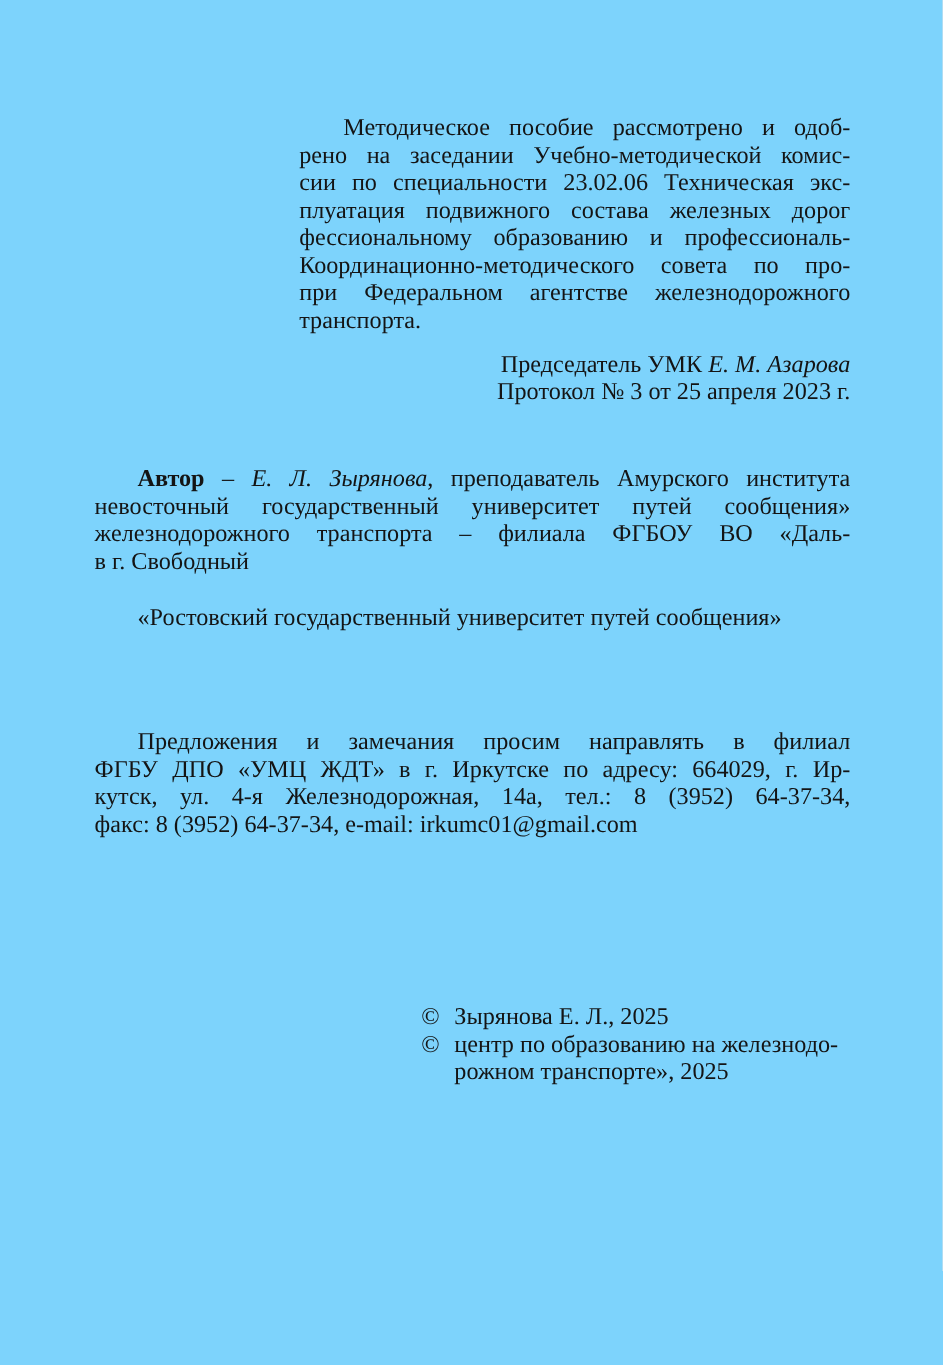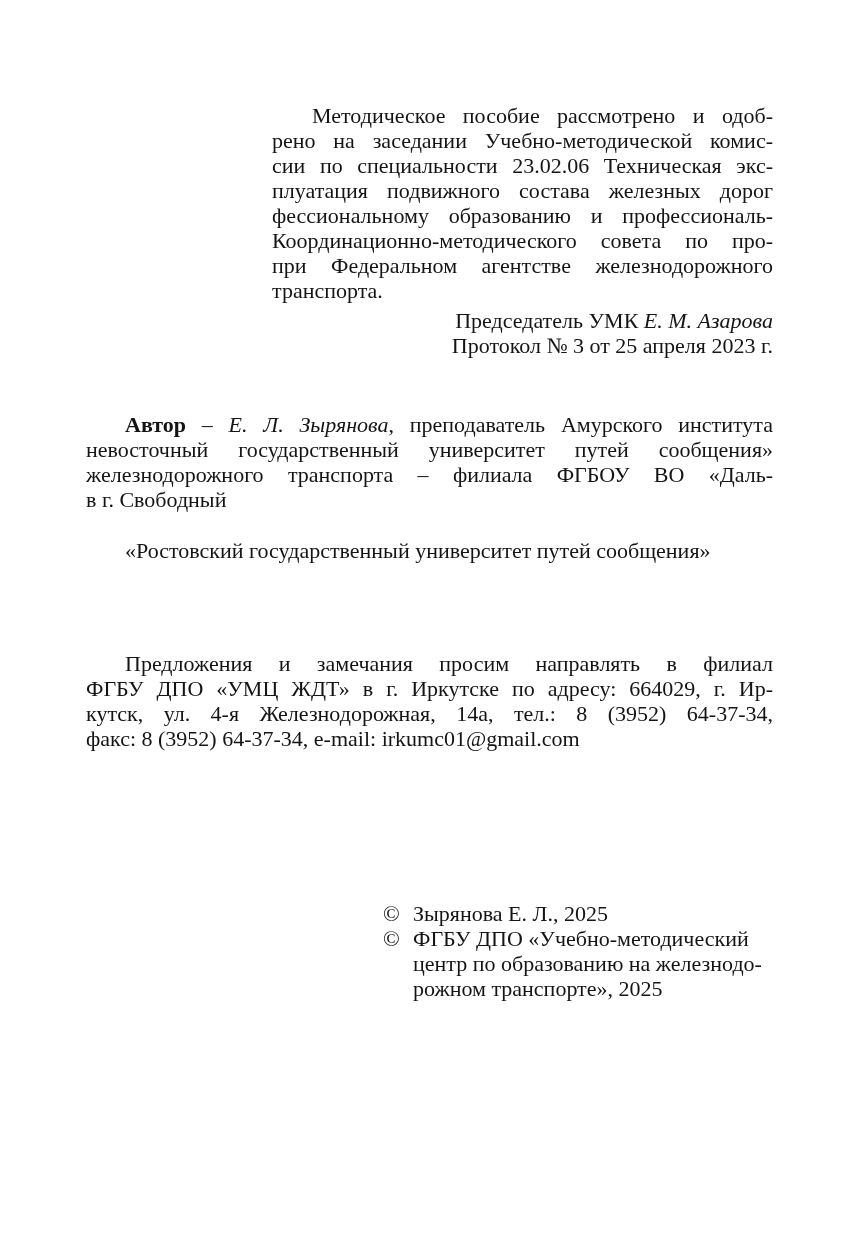--- a/index.html
+++ b/index.html
@@ -1,21 +1,21 @@
 <!DOCTYPE html>
 <html><head>
 <meta charset="utf-8">
 <style>
   html, body { margin: 0; padding: 0; background: #e8e8e8; }
   .page {
     position: relative;
     width: 857px;
     height: 1241px;
     margin: 0 auto;
-    background: #ffffff;
+    background: #7dd3fc;
     color: #141414;
     font-family: "Liberation Serif", "DejaVu Serif", serif;
     font-size: 22px;
     line-height: 25px;
     overflow: hidden;
   }
   .content {
     padding: 103px 84px 0 86px;
   }
   .line { white-space: normal; }
@@ -28,21 +28,21 @@
   .right .line { text-align: right; text-align-last: right; }
   .b { font-weight: bold; }
   .i { font-style: italic; }
 
   .approval {
     margin-left: 186px;  
     width: 501px;
     margin-top: 0;
   }
   .approval.indent-first .line:first-child { text-indent: 40px; }
-  .chairman  { margin-top: 5px; }
+  .chairman  { margin-top: 15px; }
   .author    { margin-top: 54px; }
   .expert    { margin-top: 26px; }
   .contact   { margin-top: 88px; }
   .copyright { margin-top: 150px; margin-left: 297px; }
   .c-entry { display: flex; align-items: flex-start; }
   .c-sym   { flex: 0 0 30px; width: 30px; }
   .c-text  { flex: 1 1 auto; }
 </style>
 </head>
 <body>
@@ -87,21 +87,20 @@
     <div class="copyright">
       <div class="c-entry">
         <span class="c-sym">©</span>
         <div class="c-text">
             <div class="line"><span>Зырянова Е. Л., 2025</span></div>
           </div>
       </div>
       <div class="c-entry">
         <span class="c-sym">©</span>
         <div class="c-text">
-            <div class="line"><span>ФГБУ ДПО «Учебно-методический</span></div>
             <div class="line"><span>центр по образованию на железнодо-</span></div>
             <div class="line"><span>рожном транспорте», 2025</span></div>
           </div>
       </div>
     </div>
 
   </div>
 </div>
 
 </body></html>

